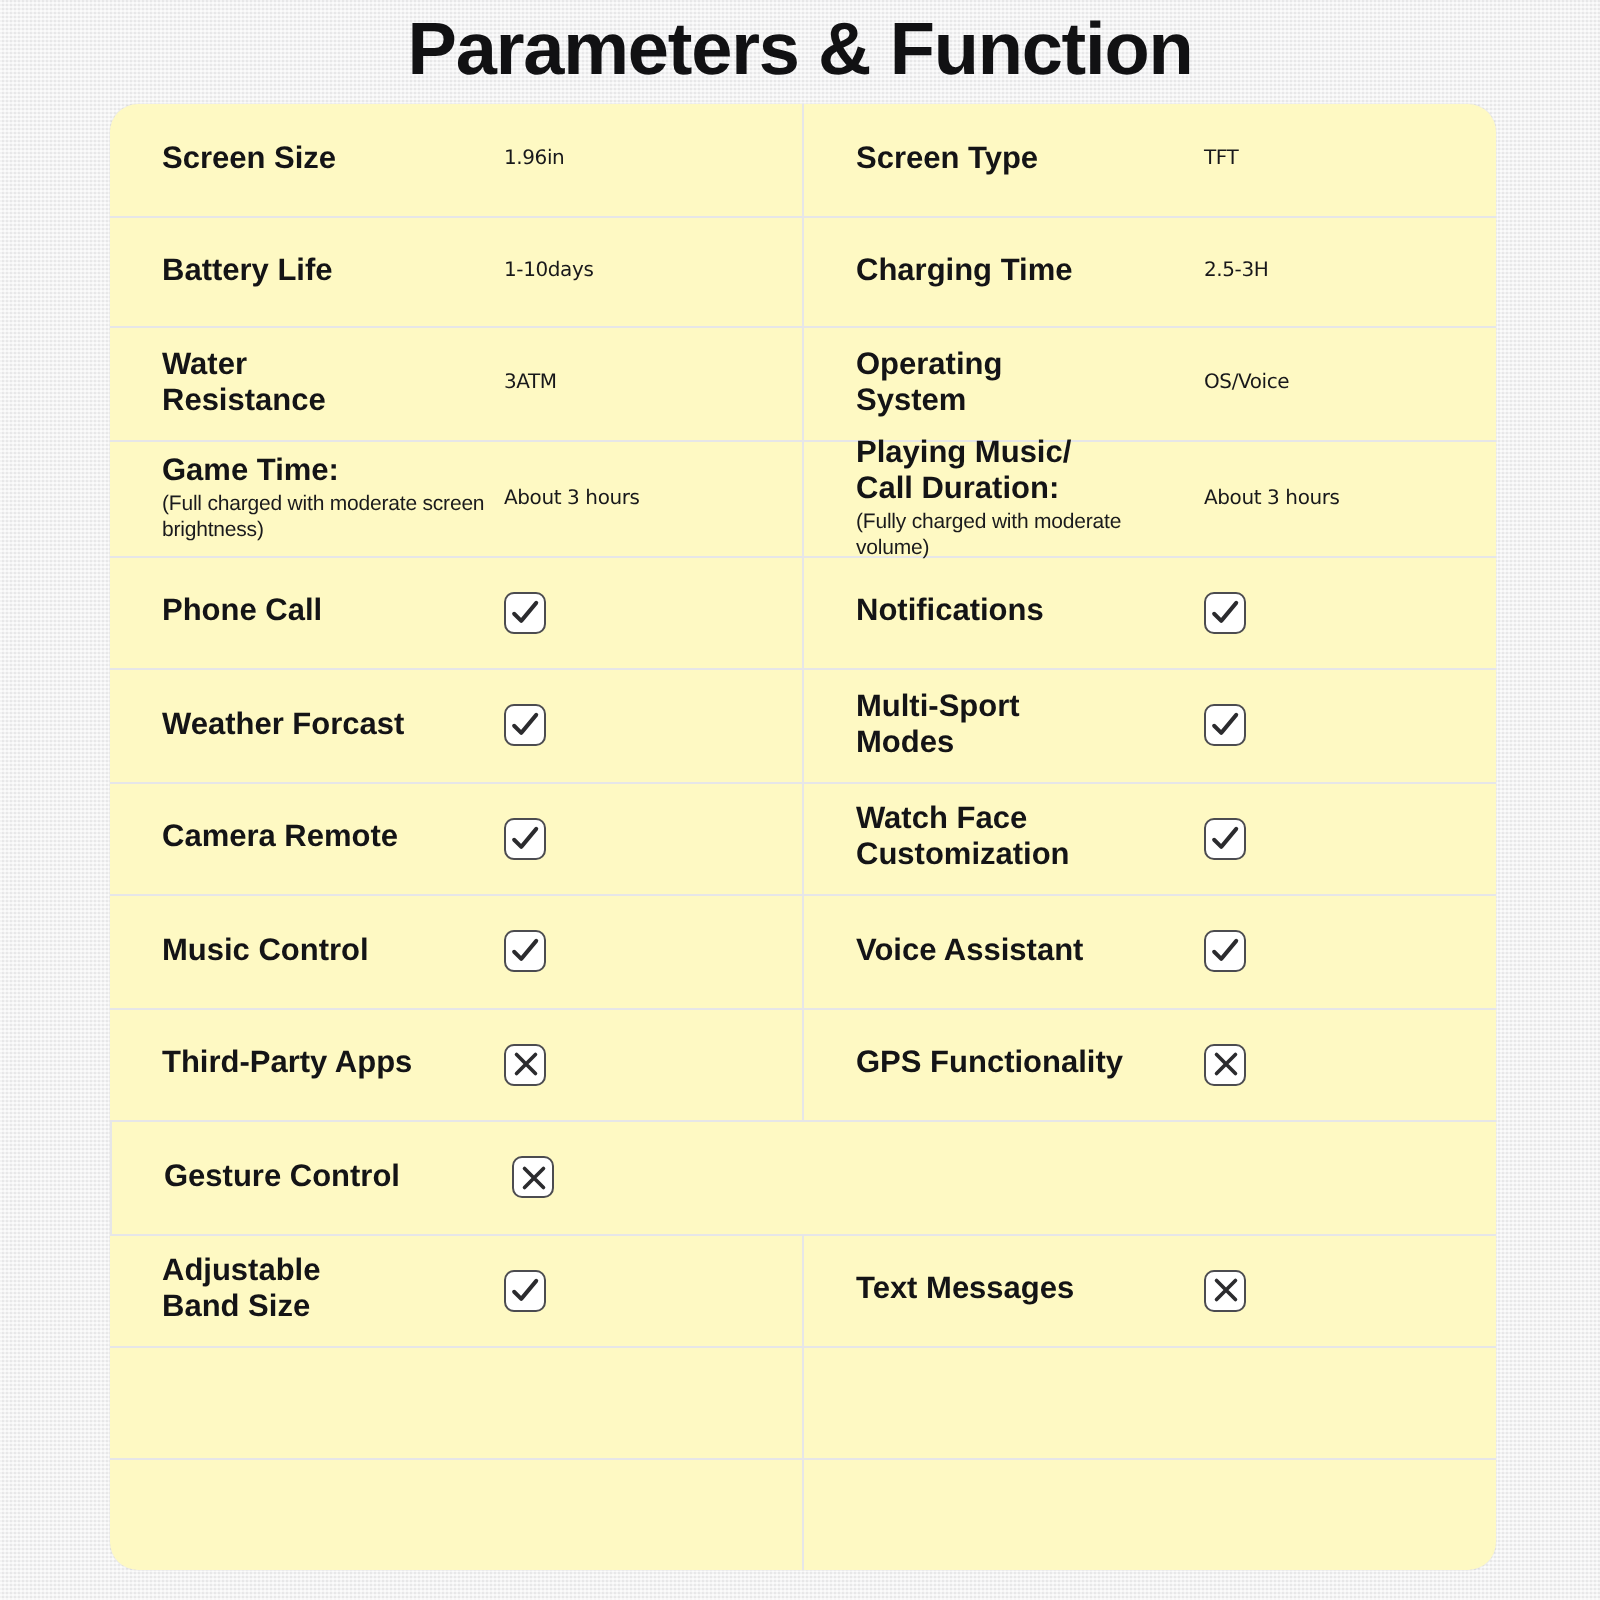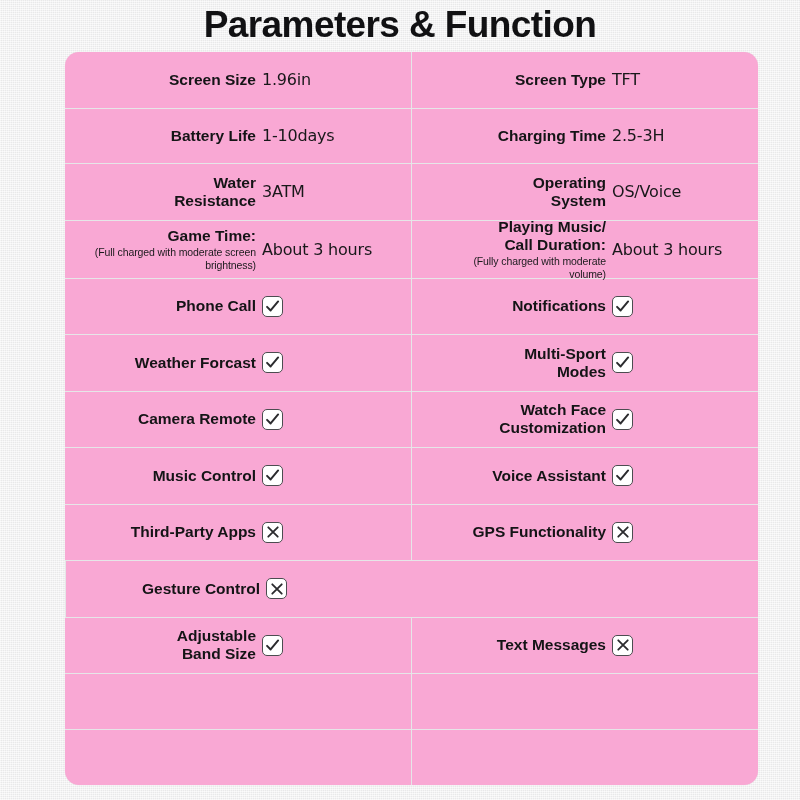--- a/index.html
+++ b/index.html
@@ -36,29 +36,28 @@
     font-size: 37px;
     letter-spacing: -0.6px;
     color: #111113;
     line-height: 46px;
     white-space: nowrap;
   }
 
   
   .spec-card {
     position: absolute;
-    left: 65px;
+    left: 55px;
     top: 52px;
     width: 693px;
     height: 733px;
-    background: #f9a8d4;
+    background: #fef9c3;
     border-radius: 14px;
     overflow: hidden;
     box-shadow: 0 0 0 0.5px rgba(0,0,0,0.04);
-    text-align: right;
   }
 
   .card-inner {
     display: flex;
     flex-direction: column;
     width: 100%;
     height: 100%;
   }
 
   .spec-row {
@@ -99,21 +98,21 @@
     font-size: 10.5px;
     font-weight: normal;
     line-height: 12.5px;
     color: #1a1a1c;
     letter-spacing: -0.1px;
     margin-top: 1px;
   }
 
   .cell-value {
     font-family: "DejaVu Sans", sans-serif;
-    font-size: 16px;
+    font-size: 10px;
     font-weight: normal;
     color: #18181a;
     line-height: 19px;
     white-space: nowrap;
     letter-spacing: -0.2px;
   }
 
   
   .mark-box {
     width: 21px;

